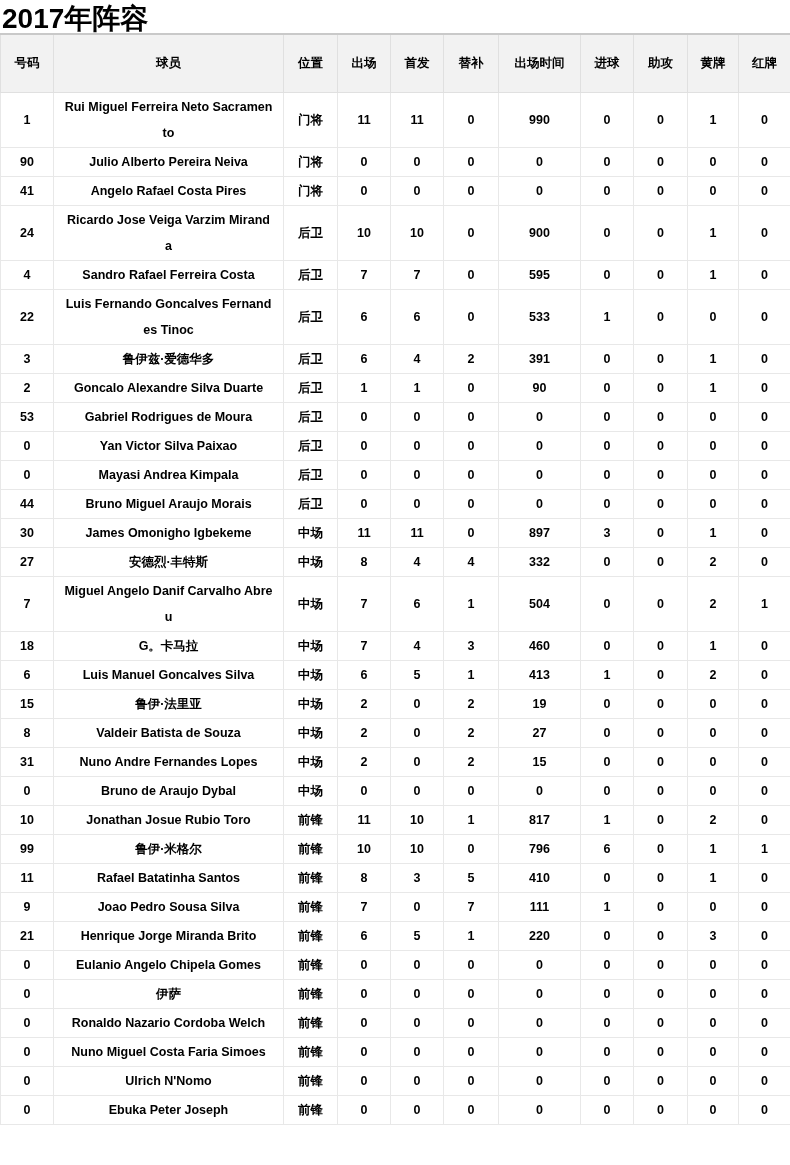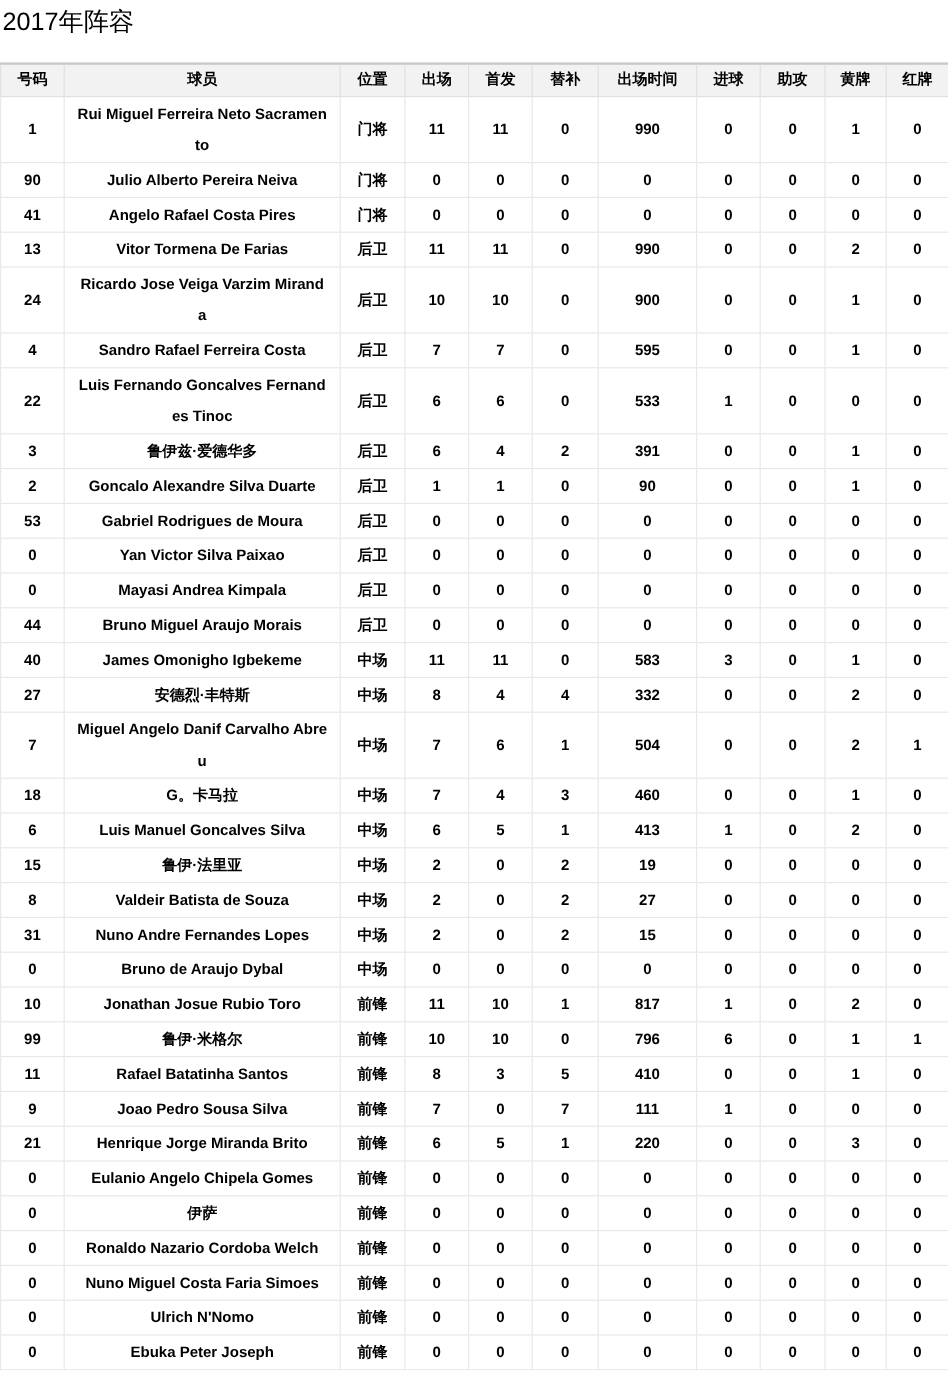--- a/index.html
+++ b/index.html
@@ -14,40 +14,40 @@
     margin: 0;
     padding: 0;
     background: #ffffff;
     width: 790px;
   }
   body {
     font-family: "Liberation Sans", "DejaVu Sans", sans-serif;
     color: var(--text-color);
   }
   .page-title {
-    font-size: 21px;
-    font-weight: normal;
-    margin: 6px 0 21px 2px;
+    font-size: 28px;
+    font-weight: bold;
+    margin: 6px 0 2px 2px;
     line-height: 25px;
     color: var(--text-color);
   }
   table.squad {
     width: 790px;
     border-collapse: collapse;
     table-layout: fixed;
   }
   table.squad th {
     background: var(--header-bg);
     border: 1px solid var(--border-header);
     border-top: 2px solid var(--border-top-dark);
     font-size: 12.5px;
     font-weight: bold;
     height: 27px;
     line-height: 25px;
-    padding: 0 2px;
+    padding: 16px 2px;
     text-align: center;
     color: var(--text-color);
     font-family: Liberation Serif, serif;
   }
   table.squad td {
     border: 1px solid var(--border-light);
     font-size: 12.5px;
     font-weight: bold;
     text-align: center;
     vertical-align: middle;
@@ -130,157 +130,144 @@
         <td>0</td>
         <td>0</td>
         <td>0</td>
         <td>0</td>
         <td>0</td>
         <td>0</td>
         <td>0</td>
         <td>0</td>
       </tr>
       <tr>
-        <td>13</td>
-        <td class="player">Vitor Tormena De Farias</td>
-        <td>后卫</td>
+        <td>24</td>
+        <td class="player">Ricardo Jose Veiga Varzim Miranda</td>
+        <td>后卫</td>
+        <td>10</td>
+        <td>10</td>
+        <td>0</td>
+        <td>900</td>
+        <td>0</td>
+        <td>0</td>
+        <td>1</td>
+        <td>0</td>
+      </tr>
+      <tr>
+        <td>4</td>
+        <td class="player">Sandro Rafael Ferreira Costa</td>
+        <td>后卫</td>
+        <td>7</td>
+        <td>7</td>
+        <td>0</td>
+        <td>595</td>
+        <td>0</td>
+        <td>0</td>
+        <td>1</td>
+        <td>0</td>
+      </tr>
+      <tr>
+        <td>22</td>
+        <td class="player">Luis Fernando Goncalves Fernandes Tinoc</td>
+        <td>后卫</td>
+        <td>6</td>
+        <td>6</td>
+        <td>0</td>
+        <td>533</td>
+        <td>1</td>
+        <td>0</td>
+        <td>0</td>
+        <td>0</td>
+      </tr>
+      <tr>
+        <td>3</td>
+        <td class="player">鲁伊兹·爱德华多</td>
+        <td>后卫</td>
+        <td>6</td>
+        <td>4</td>
+        <td>2</td>
+        <td>391</td>
+        <td>0</td>
+        <td>0</td>
+        <td>1</td>
+        <td>0</td>
+      </tr>
+      <tr>
+        <td>2</td>
+        <td class="player">Goncalo Alexandre Silva Duarte</td>
+        <td>后卫</td>
+        <td>1</td>
+        <td>1</td>
+        <td>0</td>
+        <td>90</td>
+        <td>0</td>
+        <td>0</td>
+        <td>1</td>
+        <td>0</td>
+      </tr>
+      <tr>
+        <td>53</td>
+        <td class="player">Gabriel Rodrigues de Moura</td>
+        <td>后卫</td>
+        <td>0</td>
+        <td>0</td>
+        <td>0</td>
+        <td>0</td>
+        <td>0</td>
+        <td>0</td>
+        <td>0</td>
+        <td>0</td>
+      </tr>
+      <tr>
+        <td>0</td>
+        <td class="player">Yan Victor Silva Paixao</td>
+        <td>后卫</td>
+        <td>0</td>
+        <td>0</td>
+        <td>0</td>
+        <td>0</td>
+        <td>0</td>
+        <td>0</td>
+        <td>0</td>
+        <td>0</td>
+      </tr>
+      <tr>
+        <td>0</td>
+        <td class="player">Mayasi Andrea Kimpala</td>
+        <td>后卫</td>
+        <td>0</td>
+        <td>0</td>
+        <td>0</td>
+        <td>0</td>
+        <td>0</td>
+        <td>0</td>
+        <td>0</td>
+        <td>0</td>
+      </tr>
+      <tr>
+        <td>44</td>
+        <td class="player">Bruno Miguel Araujo Morais</td>
+        <td>后卫</td>
+        <td>0</td>
+        <td>0</td>
+        <td>0</td>
+        <td>0</td>
+        <td>0</td>
+        <td>0</td>
+        <td>0</td>
+        <td>0</td>
+      </tr>
+      <tr>
+        <td>30</td>
+        <td class="player">James Omonigho Igbekeme</td>
+        <td>中场</td>
         <td>11</td>
         <td>11</td>
         <td>0</td>
-        <td>990</td>
-        <td>0</td>
-        <td>0</td>
-        <td>2</td>
-        <td>0</td>
-      </tr>
-      <tr>
-        <td>24</td>
-        <td class="player">Ricardo Jose Veiga Varzim Miranda</td>
-        <td>后卫</td>
-        <td>10</td>
-        <td>10</td>
-        <td>0</td>
-        <td>900</td>
-        <td>0</td>
-        <td>0</td>
-        <td>1</td>
-        <td>0</td>
-      </tr>
-      <tr>
-        <td>4</td>
-        <td class="player">Sandro Rafael Ferreira Costa</td>
-        <td>后卫</td>
-        <td>7</td>
-        <td>7</td>
-        <td>0</td>
-        <td>595</td>
-        <td>0</td>
-        <td>0</td>
-        <td>1</td>
-        <td>0</td>
-      </tr>
-      <tr>
-        <td>22</td>
-        <td class="player">Luis Fernando Goncalves Fernandes Tinoc</td>
-        <td>后卫</td>
-        <td>6</td>
-        <td>6</td>
-        <td>0</td>
-        <td>533</td>
-        <td>1</td>
-        <td>0</td>
-        <td>0</td>
-        <td>0</td>
-      </tr>
-      <tr>
-        <td>3</td>
-        <td class="player">鲁伊兹·爱德华多</td>
-        <td>后卫</td>
-        <td>6</td>
-        <td>4</td>
-        <td>2</td>
-        <td>391</td>
-        <td>0</td>
-        <td>0</td>
-        <td>1</td>
-        <td>0</td>
-      </tr>
-      <tr>
-        <td>2</td>
-        <td class="player">Goncalo Alexandre Silva Duarte</td>
-        <td>后卫</td>
-        <td>1</td>
-        <td>1</td>
-        <td>0</td>
-        <td>90</td>
-        <td>0</td>
-        <td>0</td>
-        <td>1</td>
-        <td>0</td>
-      </tr>
-      <tr>
-        <td>53</td>
-        <td class="player">Gabriel Rodrigues de Moura</td>
-        <td>后卫</td>
-        <td>0</td>
-        <td>0</td>
-        <td>0</td>
-        <td>0</td>
-        <td>0</td>
-        <td>0</td>
-        <td>0</td>
-        <td>0</td>
-      </tr>
-      <tr>
-        <td>0</td>
-        <td class="player">Yan Victor Silva Paixao</td>
-        <td>后卫</td>
-        <td>0</td>
-        <td>0</td>
-        <td>0</td>
-        <td>0</td>
-        <td>0</td>
-        <td>0</td>
-        <td>0</td>
-        <td>0</td>
-      </tr>
-      <tr>
-        <td>0</td>
-        <td class="player">Mayasi Andrea Kimpala</td>
-        <td>后卫</td>
-        <td>0</td>
-        <td>0</td>
-        <td>0</td>
-        <td>0</td>
-        <td>0</td>
-        <td>0</td>
-        <td>0</td>
-        <td>0</td>
-      </tr>
-      <tr>
-        <td>44</td>
-        <td class="player">Bruno Miguel Araujo Morais</td>
-        <td>后卫</td>
-        <td>0</td>
-        <td>0</td>
-        <td>0</td>
-        <td>0</td>
-        <td>0</td>
-        <td>0</td>
-        <td>0</td>
-        <td>0</td>
-      </tr>
-      <tr>
-        <td>40</td>
-        <td class="player">James Omonigho Igbekeme</td>
-        <td>中场</td>
-        <td>11</td>
-        <td>11</td>
-        <td>0</td>
-        <td>583</td>
+        <td>897</td>
         <td>3</td>
         <td>0</td>
         <td>1</td>
         <td>0</td>
       </tr>
       <tr>
         <td>27</td>
         <td class="player">安德烈·丰特斯</td>
         <td>中场</td>
         <td>8</td>

